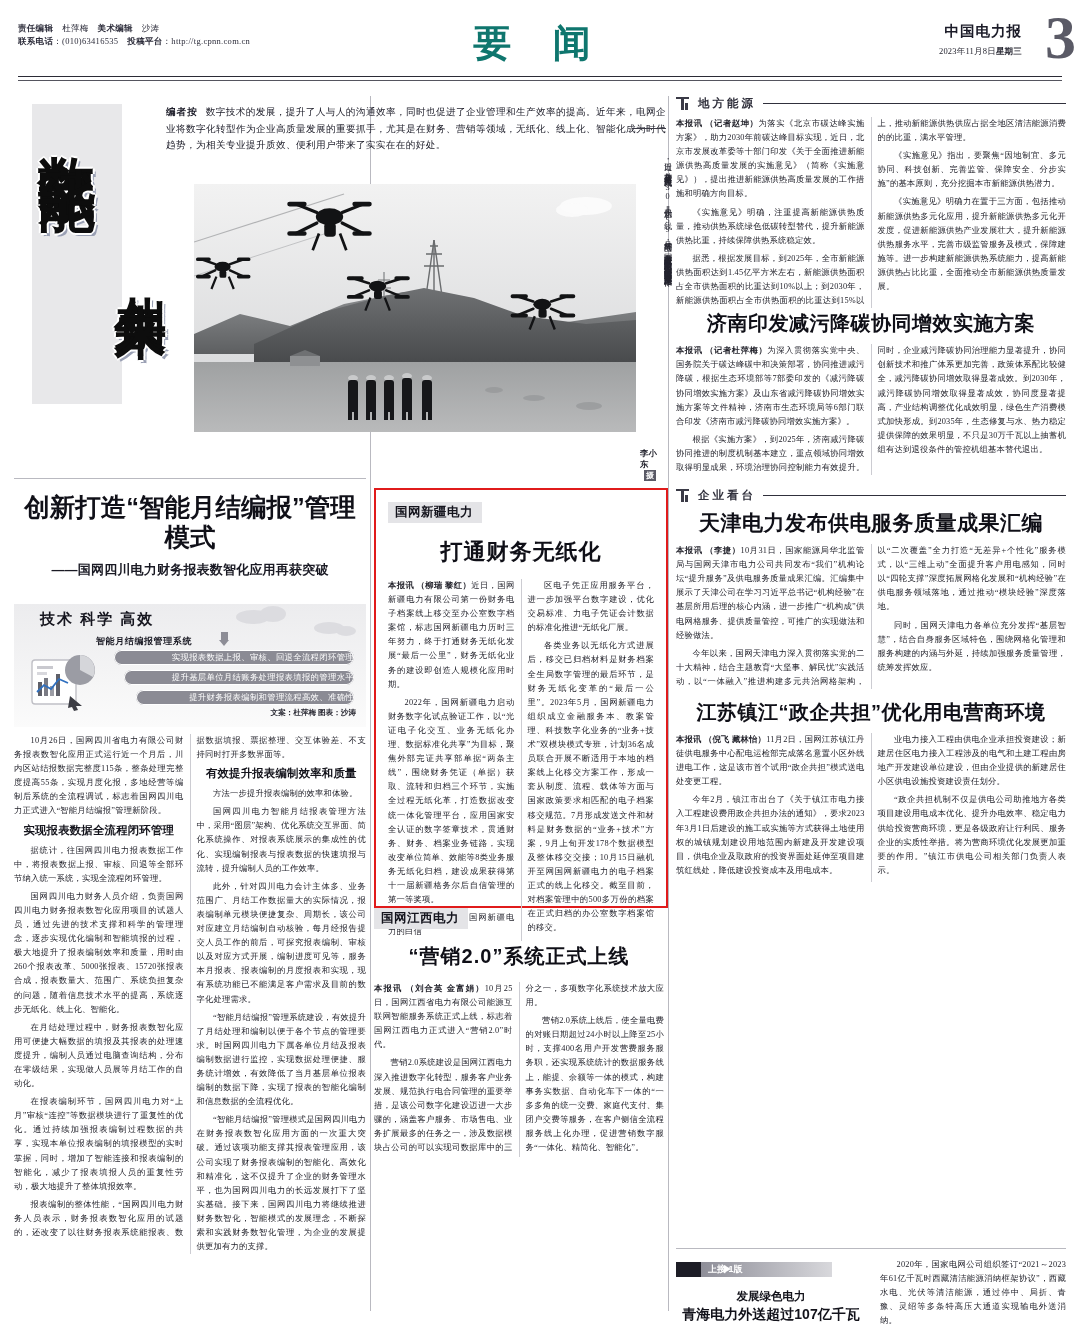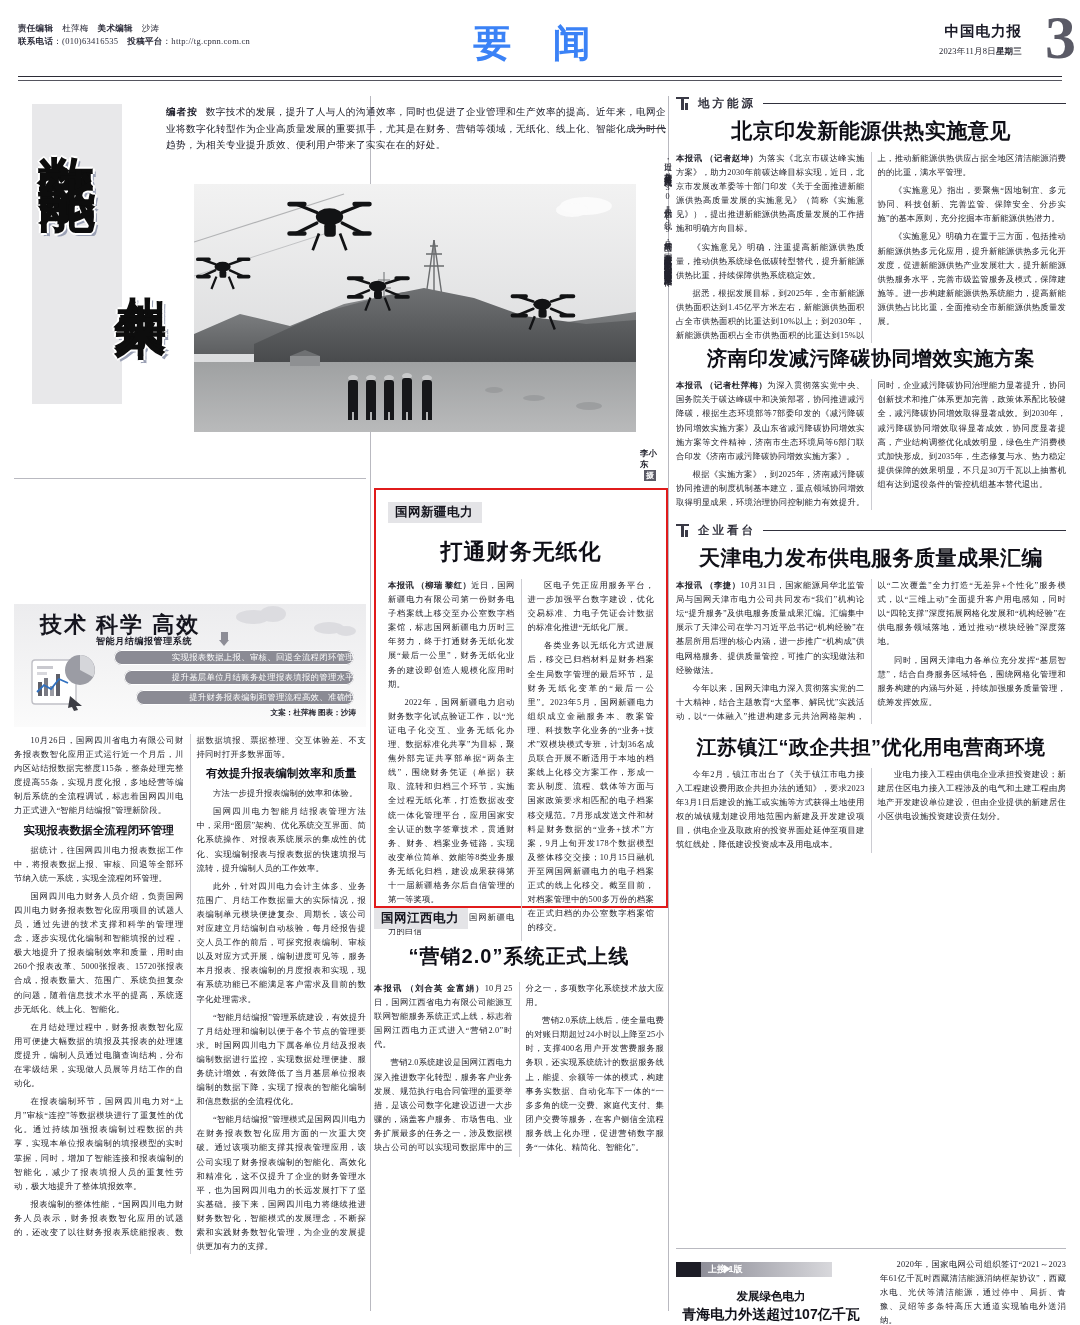--- a/index.html
+++ b/index.html
@@ -15,21 +15,21 @@
 
   
   .masthead{position:absolute;left:0;top:0;width:1080px;height:86px;}
   .mh-left{position:absolute;left:18px;top:22px;width:330px;line-height:1.55;}
   .mh-left .row{font-size:8.5px;color:#2c2c3a;letter-spacing:.3px;white-space:nowrap;}
   .mh-left .row b{font-weight:700;}
   .mh-left .row .sep{display:inline-block;width:9px;}
   .mh-title{
     position:absolute;left:0;top:18px;width:1080px;text-align:center;
     font-size:38px;font-weight:700;letter-spacing:16px;
-    color:#3b82f6;font-family:"Liberation Serif",serif;
+    color:#0f766e;font-family:"Liberation Serif",serif;
   }
   .mh-right{position:absolute;right:58px;top:22px;text-align:right;}
   .mh-right .brand{font-size:14.5px;font-weight:700;letter-spacing:1px;color:#1b1b28;}
   .mh-right .date{font-size:8.5px;margin-top:5px;color:#24242f;letter-spacing:.2px;}
   .mh-right .date .wd{font-weight:700;margin-left:0;}
   .mh-pageno{
     position:absolute;right:4px;top:6px;font-size:62px;line-height:62px;
     font-weight:700;color:#5a5a66;font-family:"Liberation Serif",serif;
   }
   .mh-rule{position:absolute;left:18px;top:76px;width:1044px;height:0;border-top:1.6px solid #2b2b36;}
@@ -97,21 +97,21 @@
     font-family:"Liberation Sans","DejaVu Sans",sans-serif;text-align:center;line-height:1.18;
   }
   .artL h2{
     margin:9px 0 0 0;font-size:13px;font-weight:700;color:#1a1a24;text-align:center;
     font-family:"Liberation Sans","DejaVu Sans",sans-serif;letter-spacing:.2px;
   }
 
   
   .info{position:absolute;left:14px;top:604px;width:352px;height:123px;
         background:linear-gradient(180deg,#ececee 0%,#f4f4f5 55%,#fbfbfb 100%);}
-  .info-t{position:absolute;left:26px;top:6px;font-size:22px;font-weight:800;
+  .info-t{position:absolute;left:26px;top:6px;font-size:15px;font-weight:800;
           letter-spacing:2px;color:#15151e;font-family:"Liberation Sans",sans-serif;}
   .info-sub{position:absolute;left:82px;top:31px;font-size:9px;font-weight:700;
             letter-spacing:.6px;color:#1c1c26;}
   .info-arrow{position:absolute;left:205px;top:28px;width:11px;height:14px;}
   .info-arrow i{display:block;width:7px;height:8px;background:#8d8d96;margin:0 auto;}
   .info-arrow u{display:block;width:0;height:0;border-left:5.5px solid transparent;
                border-right:5.5px solid transparent;border-top:6px solid #8d8d96;}
   .pill{
     position:absolute;height:15px;border-radius:8px;background:#8b8b94;color:#fff;
     font-size:8.4px;line-height:15px;text-align:right;letter-spacing:.3px;
@@ -346,20 +346,24 @@
         </g>
       </svg>
     </div>
 
     <div class="cap">近日，在甘肃省兰州市什川无人机330千伏川和Ⅱ线59号杆塔周围，国网甘肃送变电工程有限公司输电运检中心无人机组正在进行输电线路三维点云数据采集及建模工作。</div>
     <div class="cap-credit">
       <span>李小东</span><span class="stamp">摄</span>
     </div>
   </div>
 
+  <div class="artL">
+    <h1>创新打造“智能月结编报”管理模式</h1>
+    <h2>——国网四川电力财务报表数智化应用再获突破</h2>
+  </div>
 
   <div class="info">
     <div class="cloud" style="left:222px;top:6px;width:34px;height:14px;"></div>
     <div class="cloud" style="left:246px;top:2px;width:26px;height:16px;"></div>
     <div class="cloud" style="left:300px;top:18px;width:30px;height:12px;"></div>
     <div class="cloud" style="left:322px;top:22px;width:20px;height:10px;"></div>
 
     <div class="info-t">技术 科学 高效</div>
     <div class="info-sub">智能月结编报管理系统</div>
     <div class="info-arrow">
@@ -437,21 +441,20 @@
       <span class="sec-ico">
           <i></i>
           <b></b>
           <b></b>
           <b></b>
         </span>
       <span class="sec-name">地方能源</span>
       <span class="sec-line"></span>
     </div>
 
-    <h2 class="rh big">北京印发新能源供热实施意见</h2>
     <div class="twocol">
       <p class="bodytext noind"><b>本报讯 （记者赵坤）</b><span>为落实《北京市碳达峰实施方案》，助力2030年前碳达峰目标实现，近日，北京市发展改革委等十部门印发《关于全面推进新能源供热高质量发展的实施意见》（简称《实施意见》），提出推进新能源供热高质量发展的工作措施和明确方向目标。</span></p>
       <p class="bodytext">《实施意见》明确，注重提高新能源供热质量，推动供热系统绿色低碳转型替代，提升新能源供热比重，持续保障供热系统稳定效。</p>
       <p class="bodytext">据悉，根据发展目标，到2025年，全市新能源供热面积达到1.45亿平方米左右，新能源供热面积占全市供热面积的比重达到10%以上；到2030年，新能源供热面积占全市供热面积的比重达到15%以上，推动新能源供热供应占据全地区清洁能源消费的的比重，满水平管理。</p>
       <p class="bodytext">《实施意见》指出，要聚焦“因地制宜、多元协同、科技创新、完善监管、保障安全、分步实施”的基本原则，充分挖掘本市新能源供热潜力。</p>
       <p class="bodytext">《实施意见》明确力在置于三方面，包括推动新能源供热多元化应用，提升新能源供热多元化开发度，促进新能源供热产业发展壮大，提升新能源供热服务水平，完善市级监管服务及模式，保障建施等。进一步构建新能源供热系统能力，提高新能源供热占比比重，全面推动全市新能源供热质量发展。</p>
     </div>
 
     <h2 class="rh" style="margin-top:2px;">济南印发减污降碳协同增效实施方案</h2>
     <div class="twocol">
@@ -473,22 +476,24 @@
 
     <h2 class="rh big">天津电力发布供电服务质量成果汇编</h2>
     <div class="twocol">
       <p class="bodytext noind"><b>本报讯 （李捷）</b><span>10月31日，国家能源局华北监管局与国网天津市电力公司共同发布“我们”机构论坛“提升服务”及供电服务质量成果汇编。汇编集中展示了天津公司在学习习近平总书记“机构经验”在基层所用后理的核心内涵，进一步推广“机构成”供电网格服务、提供质量管控，可推广的实现做法和经验做法。</span></p>
       <p class="bodytext">今年以来，国网天津电力深入贯彻落实党的二十大精神，结合主题教育“大坚事、解民忧”实践活动，以“一体融入”推进构建多元共治网格架构，以“二次覆盖”全力打造“无差异+个性化”服务模式，以“三维上动”全面提升客户用电感知，同时以“四轮支撑”深度拓展网格化发展和“机构经验”在供电服务领域落地，通过推动“模块经验”深度落地。</p>
       <p class="bodytext">同时，国网天津电力各单位充分发挥“基层智慧”，结合自身服务区域特色，围绕网格化管理和服务构建的内涵与外延，持续加强服务质量管理，统筹发挥效应。</p>
     </div>
 
     <h2 class="rh" style="margin-top:10px;">江苏镇江“政企共担”优化用电营商环境</h2>
     <div class="twocol">
+      <p class="bodytext noind"><b>本报讯 （倪飞  藏林怡）</b><span>11月2日，国网江苏镇江丹徒供电服务中心配电运检部完成落名意置小区外线进电工作，这是该市首个试用“政企共担”模式送电处变更工程。</span></p>
       <p class="bodytext">今年2月，镇江市出台了《关于镇江市电力接入工程建设费用政企共担办法的通知》，要求2023年3月1日后建设的施工或实施等方式获得土地使用权的城镇规划建设用地范围内新建及开发建设项目，供电企业及取政府的投资界面处延伸至项目建筑红线处，降低建设投资成本及用电成本。</p>
       <p class="bodytext">业电力接入工程由供电企业承担投资建设；新建居住区电力接入工程涉及的电气和土建工程由房地产开发建设单位建设，但由企业提供的新建居住小区供电设施投资建设责任划分。</p>
+      <p class="bodytext">“政企共担机制不仅是供电公司助推地方各类项目建设用电成本优化、提升办电效率、稳定电力供给投资营商环境，更是各级政府让行利民、服务企业的实质性举措。将为营商环境优化发展更加重要的作用。”镇江市供电公司相关部门负责人表示。</p>
     </div>
   </div>
 
   <div class="hline" style="left:676px;top:1248px;width:390px;"></div>
   <div class="jump">
     <div style="display:flex;gap:14px;">
       <div style="width:190px;">
         <div class="jump-tag"><span class="arw"></span><span>上接 1版</span></div>
         <div class="jump-h">发展绿色电力</div>
         <div class="jump-h2">青海电力外送超过107亿千瓦时</div>

